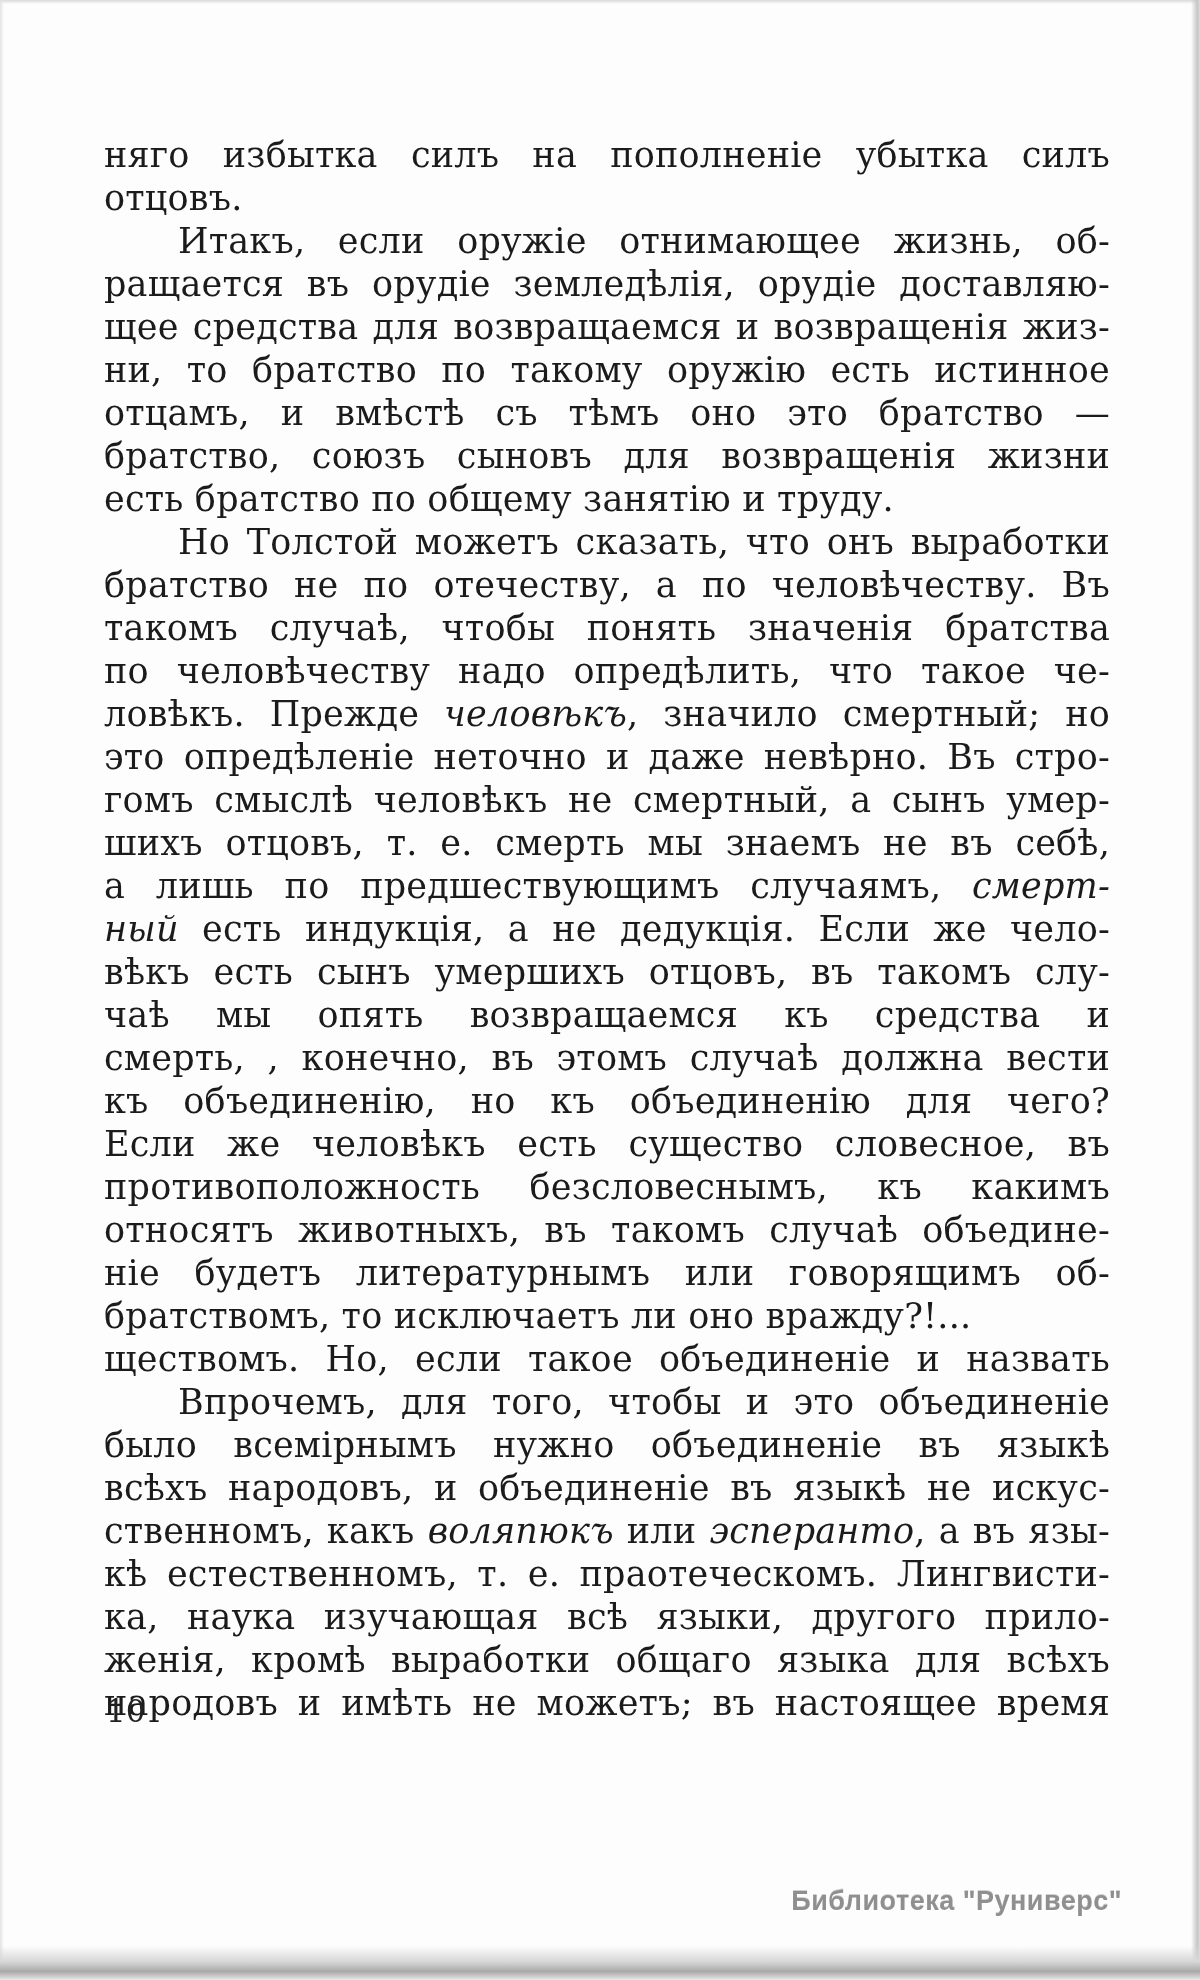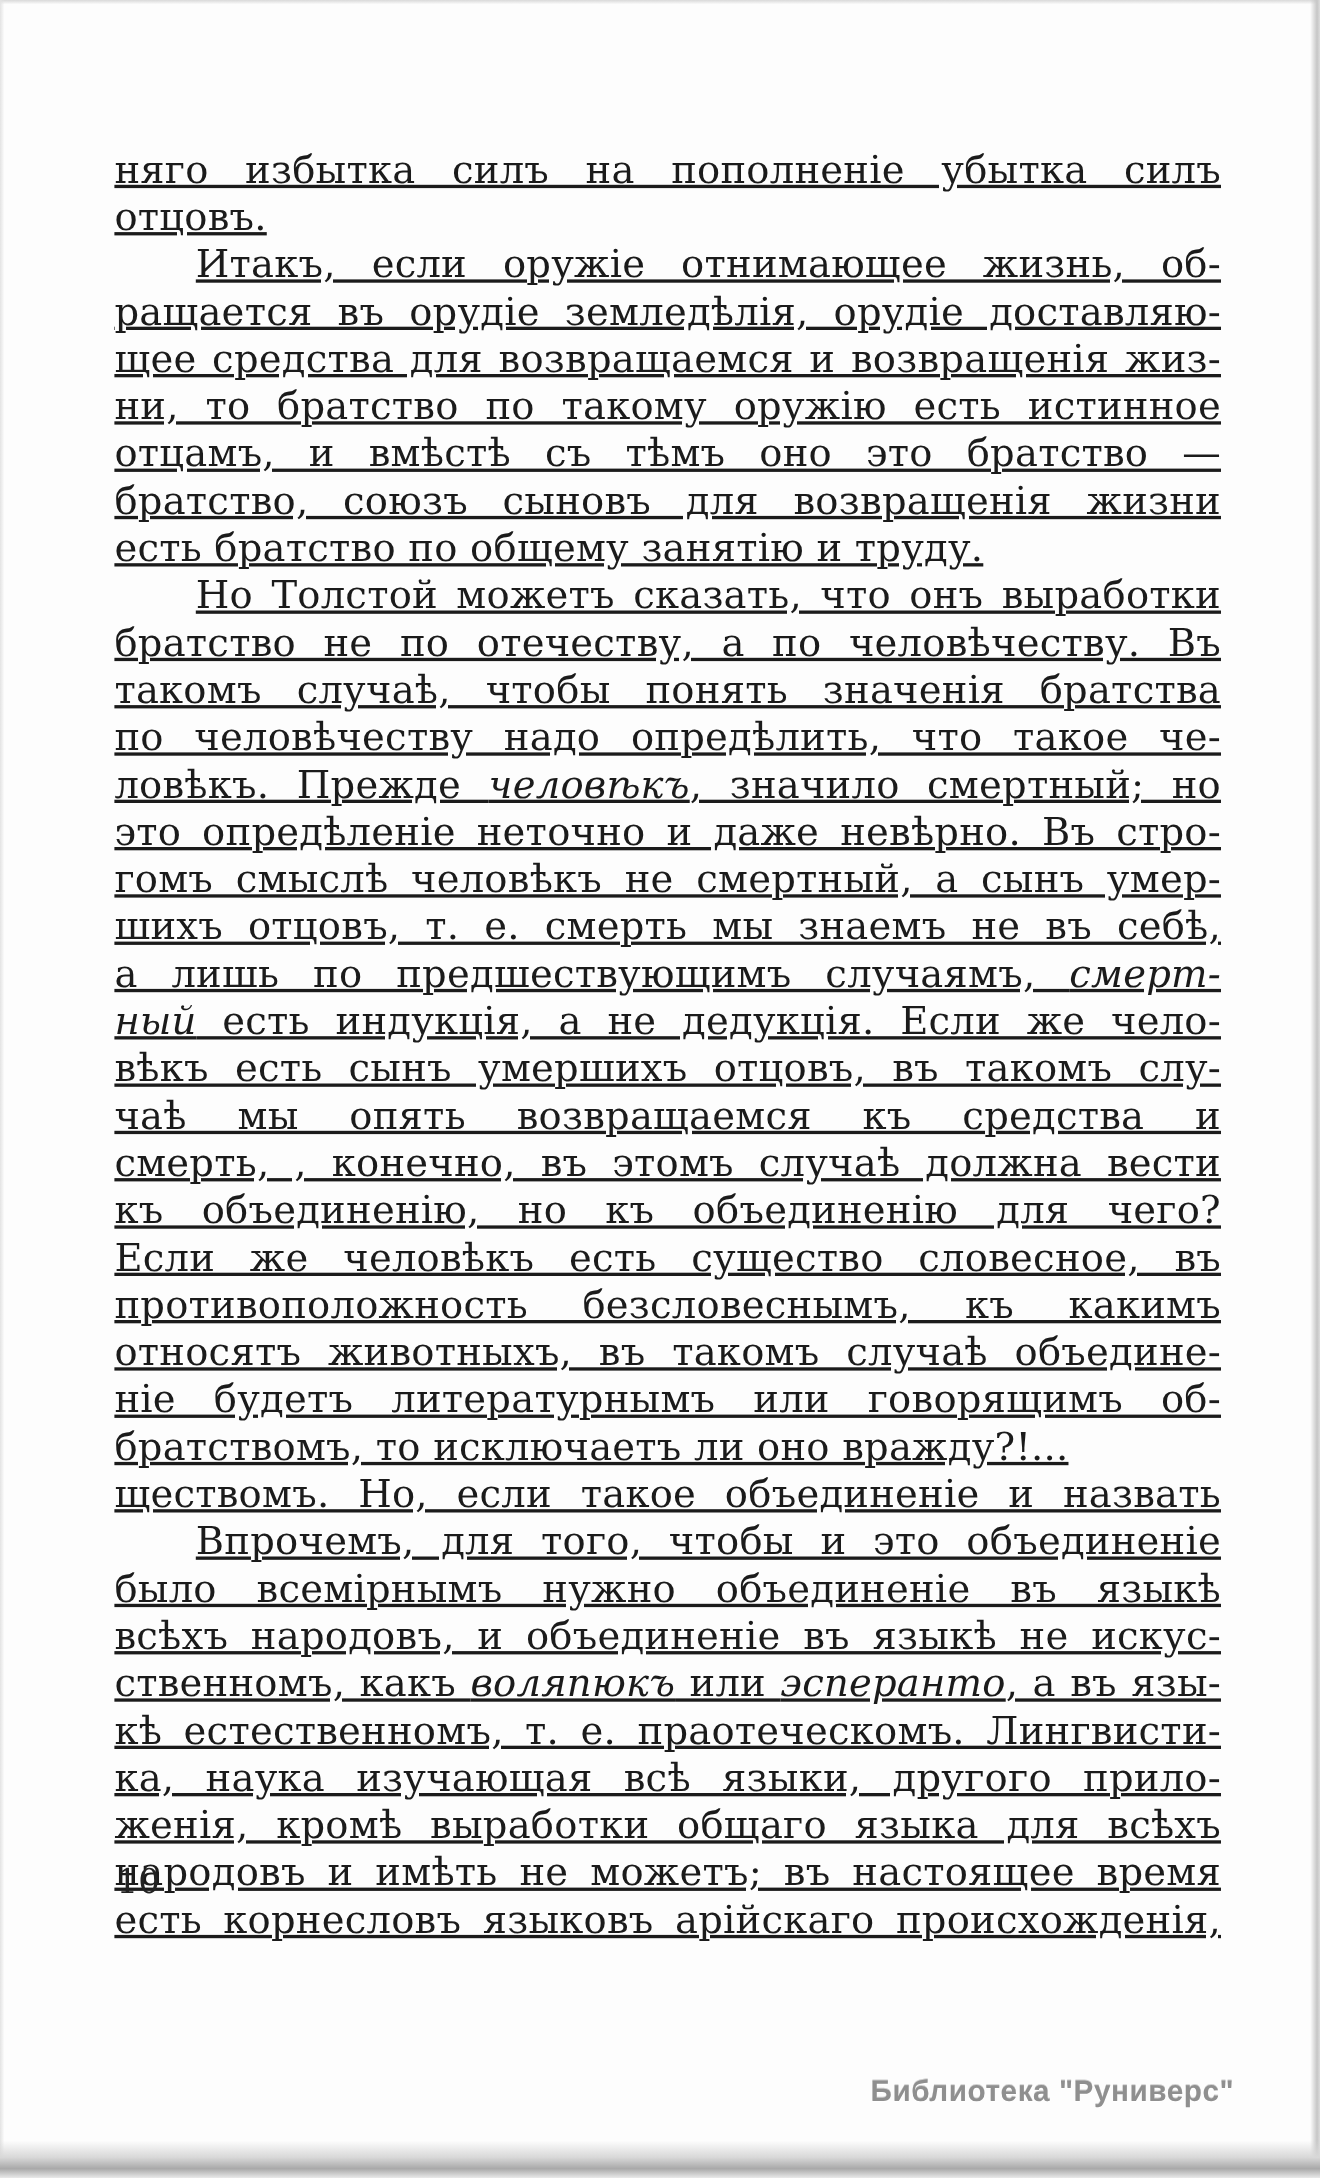--- a/index.html
+++ b/index.html
@@ -33,21 +33,20 @@
   }
   .text-block {
     position: absolute;
     left: 104px;
     top: 134px;
     width: 1006px;
     font-size: 35px;
     line-height: 43px;
     color: #1b1b1b;
     letter-spacing: 0.2px;
-    text-decoration: underline;
   }
   .para { margin: 0; padding: 0; }
   .line {
     text-align: justify;
     text-align-last: justify;
     white-space: normal;
   }
   .line.lastline {
     text-align-last: left;
   }
@@ -122,19 +121,18 @@
       </div>
       <div class="para indent">
         <div class="line">Впрочемъ, для того, чтобы и это объединеніе</div>
         <div class="line">было всемірнымъ нужно объединеніе въ языкѣ</div>
         <div class="line">всѣхъ народовъ, и объединеніе въ языкѣ не искус-</div>
         <div class="line">ственномъ, какъ <i>воляпюкъ</i> или <i>эсперанто</i>, а въ язы-</div>
         <div class="line">кѣ естественномъ, т. е. праотеческомъ. Лингвисти-</div>
         <div class="line">ка, наука изучающая всѣ языки, другого прило-</div>
         <div class="line">женія, кромѣ выработки общаго языка для всѣхъ</div>
         <div class="line">народовъ и имѣть не можетъ; въ настоящее время</div>
-        <div class="line">есть корнесловъ языковъ арійскаго происхожденія,</div>
       </div>
     </div>
 
   <div class="page-number">10</div>
   <div class="watermark">Библиотека "Руниверс"</div>
 </div>
 
 </body></html>

